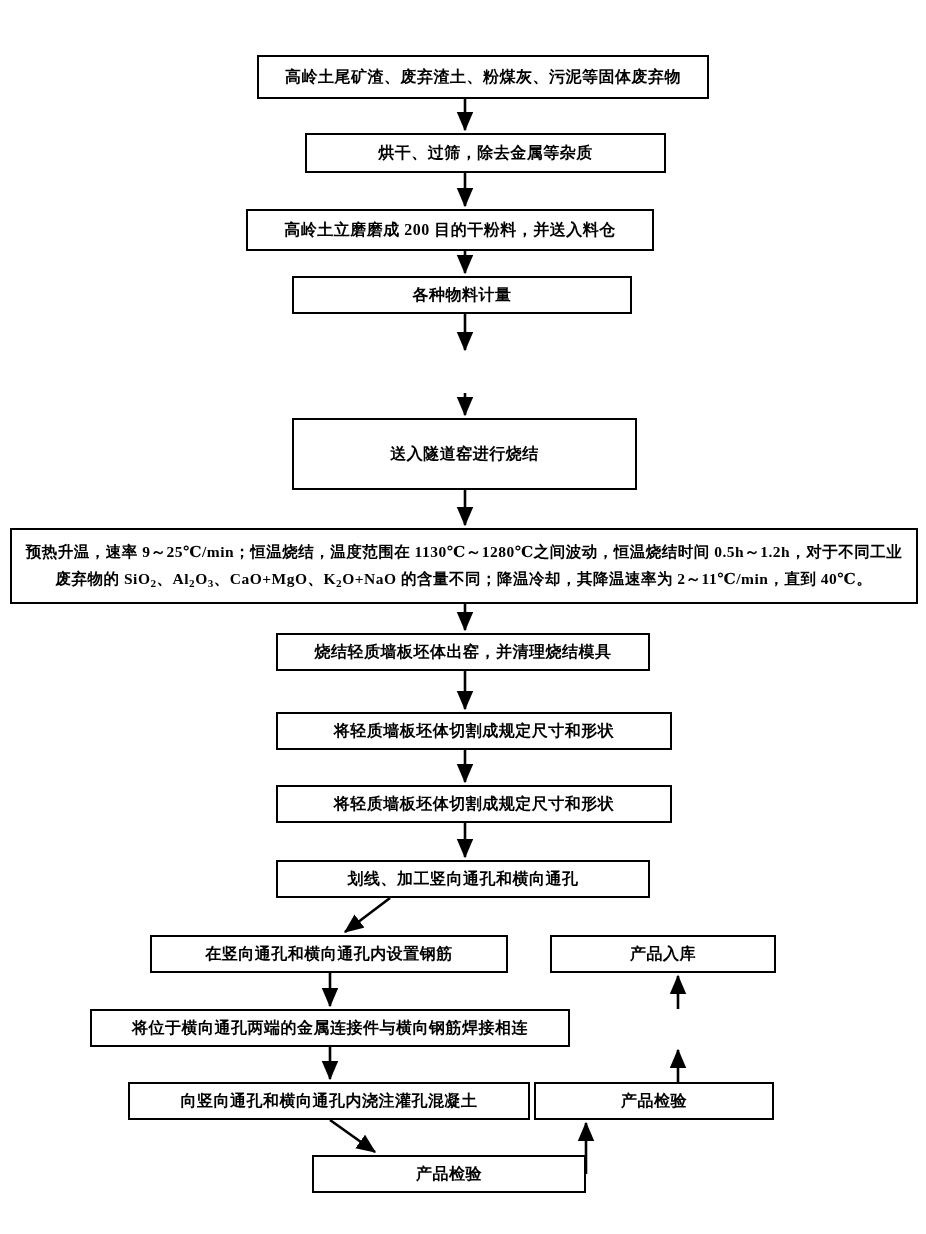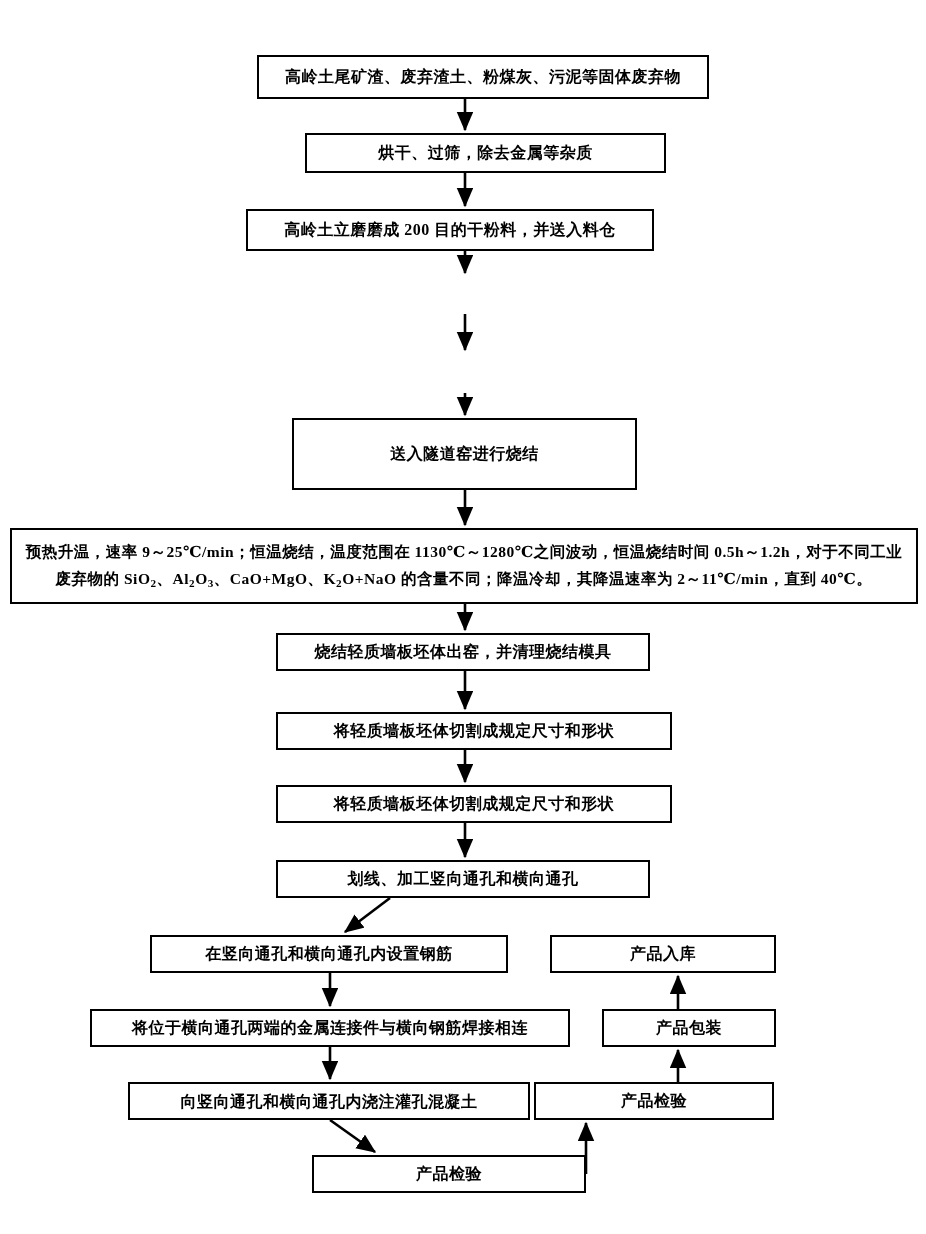--- a/index.html
+++ b/index.html
@@ -23,21 +23,21 @@
     border: 2px solid #000000;
     background: #ffffff;
     display: flex;
     align-items: center;
     justify-content: center;
     text-align: center;
     font-size: 16px;
     font-weight: bold;
     line-height: 1.5;
     color: #000000;
-    padding: 4px 8px;
+    padding: 14px 8px;
     letter-spacing: 0.5px;
   }
   .node.wide {
     font-weight: bold;
     font-size: 15.5px;
     text-align: center;
     justify-content: flex-start;
     line-height: 1.75;
     padding: 6px 10px;
   }
@@ -98,20 +98,23 @@
   </div>
 
   <div class="node" style="left:305px; top:133px; width:361px; height:40px;">
     <span>烘干、过筛，除去金属等杂质</span>
   </div>
 
   <div class="node" style="left:246px; top:209px; width:408px; height:42px;">
     <span>高岭土立磨磨成 200 目的干粉料，并送入料仓</span>
   </div>
 
+  <div class="node" style="left:292px; top:276px; width:340px; height:38px;">
+    <span>各种物料计量</span>
+  </div>
 
 
   <div class="node two-line" style="left:292px; top:418px; width:345px; height:72px;">
     <span>送入隧道窑进行烧结</span>
   </div>
 
   <div class="node wide" style="left:10px; top:528px; width:908px; height:76px;">
     <span>预热升温，速率 9～25℃/min；恒温烧结，温度范围在 1130℃～1280℃之间波动，恒温烧结时间 0.5h～1.2h，对于不同工业废弃物的 SiO<sub>2</sub>、Al<sub>2</sub>O<sub>3</sub>、CaO+MgO、K<sub>2</sub>O+NaO 的含量不同；降温冷却，其降温速率为 2～11℃/min，直到 40℃。</span>
   </div>
 
@@ -132,33 +135,30 @@
   </div>
 
   <div class="node" style="left:150px; top:935px; width:358px; height:38px;">
     <span>在竖向通孔和横向通孔内设置钢筋</span>
   </div>
 
   <div class="node" style="left:90px; top:1009px; width:480px; height:38px;">
     <span>将位于横向通孔两端的金属连接件与横向钢筋焊接相连</span>
   </div>
 
-  <div class="node" style="left:128px; top:1082px; width:402px; height:38px;align-items:flex-end;">
+  <div class="node" style="left:128px; top:1082px; width:402px; height:38px;">
     <span>向竖向通孔和横向通孔内浇注灌孔混凝土</span>
   </div>
 
   <div class="node" style="left:312px; top:1155px; width:274px; height:38px;">
     <span>产品检验</span>
   </div>
 
   <div class="node" style="left:534px; top:1082px; width:240px; height:38px;">
     <span>产品检验</span>
   </div>
 
-  <div class="node" style="left:602px; top:1009px; width:174px; height:38px;">
-    <span>产品包装</span>
-  </div>
 
   <div class="node" style="left:550px; top:935px; width:226px; height:38px;">
     <span>产品入库</span>
   </div>
 
 </div>
 
 </body></html>

